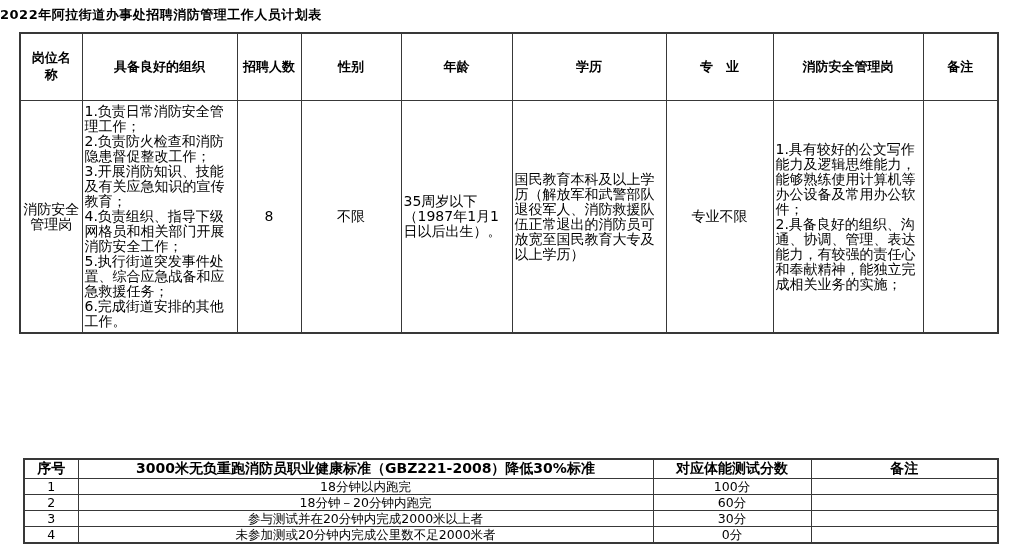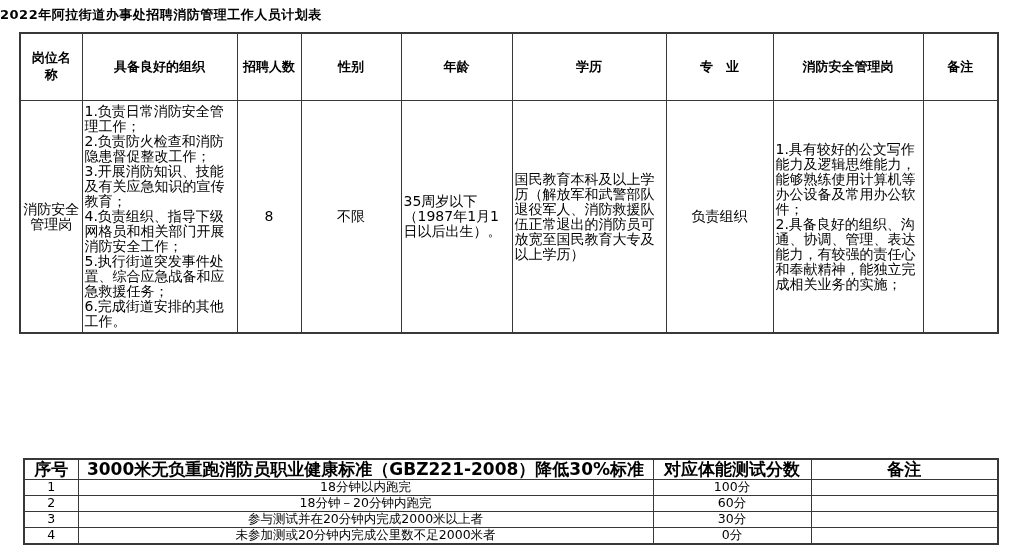--- a/index.html
+++ b/index.html
@@ -64,21 +64,21 @@
     font-size: 14px;
     height: 231px;
     line-height: 15px;
   }
   #table1 td.left {
     text-align: left;
     white-space: pre-line;
     padding: 0 2px;
   }
   #table2 th {
-    font-size: 17px;
+    font-size: 14px;
     font-weight: bold;
     height: 18px;
     line-height: 1.1;
     margin-top: 27px;
   }
   #table2 td {
     font-size: 12.5px;
     height: 15px;
     line-height: 1.1;
   }
@@ -121,21 +121,21 @@
         <td class="left">1.负责日常消防安全管理工作；
 2.负责防火检查和消防隐患督促整改工作；
 3.开展消防知识、技能及有关应急知识的宣传教育；
 4.负责组织、指导下级网格员和相关部门开展消防安全工作；
 5.执行街道突发事件处置、综合应急战备和应急救援任务；
 6.完成街道安排的其他工作。</td>
         <td>8</td>
         <td>不限</td>
         <td class="left">35周岁以下（1987年1月1日以后出生）。</td>
         <td class="left">国民教育本科及以上学历（解放军和武警部队退役军人、消防救援队伍正常退出的消防员可放宽至国民教育大专及以上学历）</td>
-        <td>负责组织</td>
+        <td>专业不限</td>
         <td class="left">1.具有较好的公文写作能力及逻辑思维能力，能够熟练使用计算机等办公设备及常用办公软件；
 2.具备良好的组织、沟通、协调、管理、表达能力，有较强的责任心和奉献精神，能独立完成相关业务的实施；</td>
         <td></td>
       </tr>
     </tbody>
   </table>
 
 
   <table id="table2">
     <colgroup>

